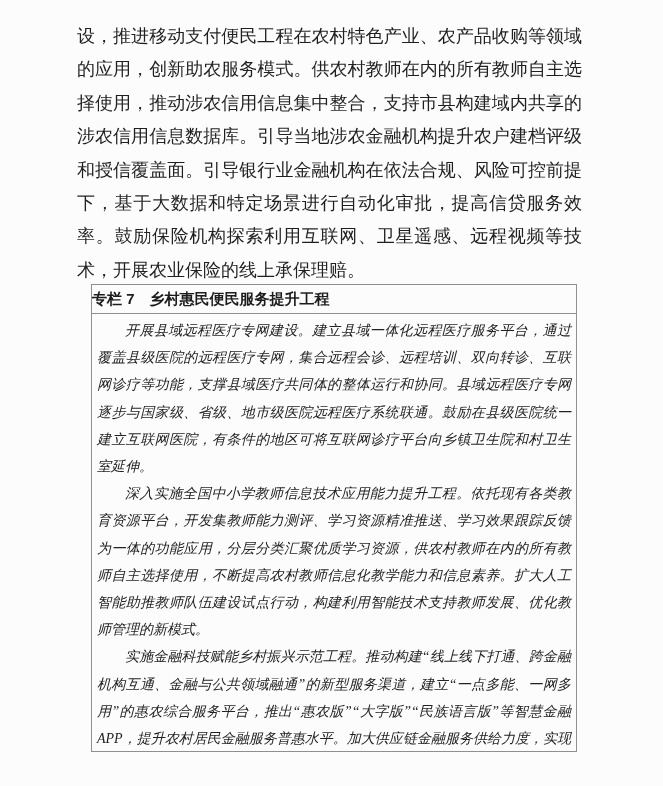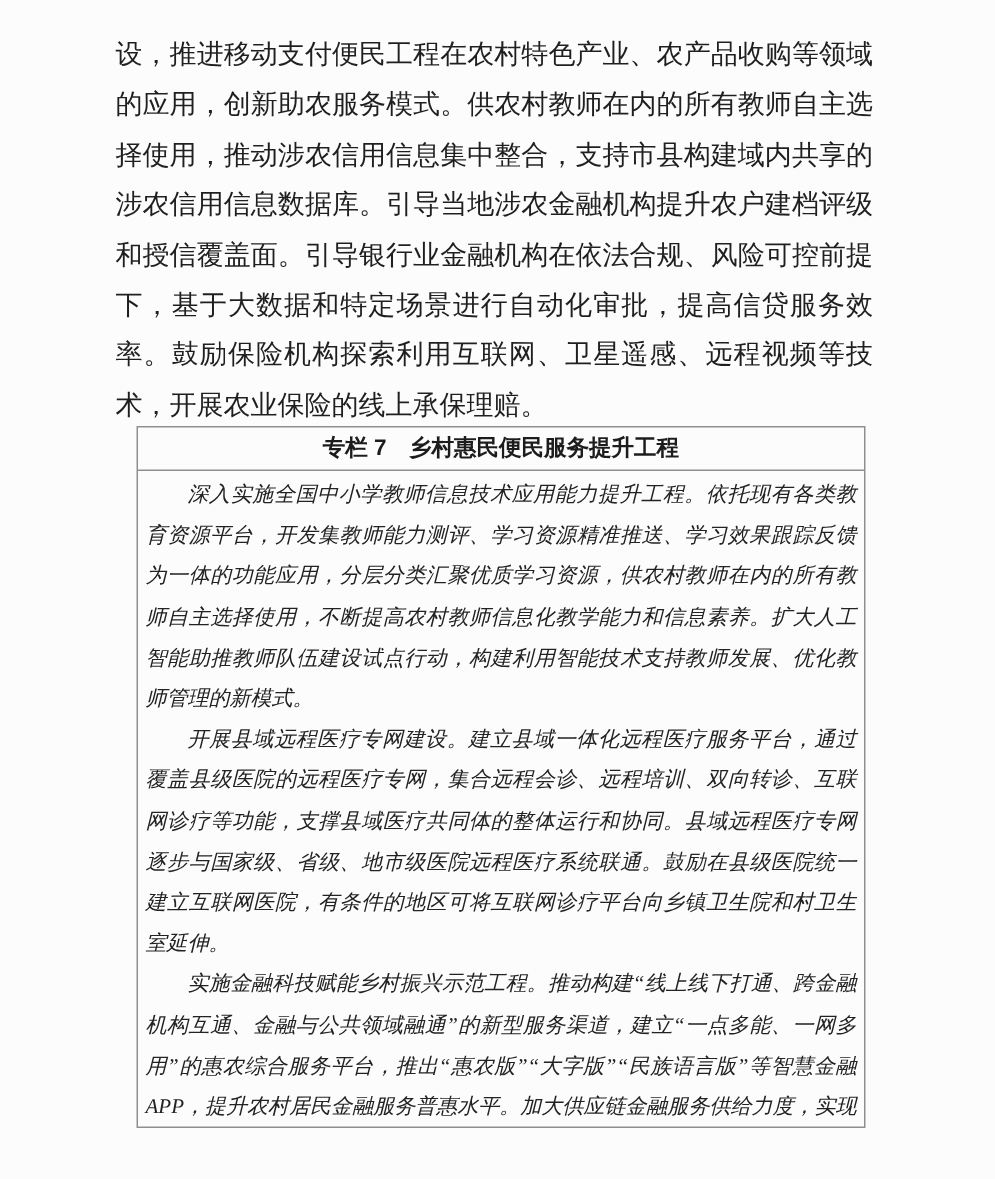--- a/index.html
+++ b/index.html
@@ -37,21 +37,21 @@
     height: 468px;
     box-sizing: border-box;
     border: 1px solid #8f8f8f;
     background: #fcfcfc;
     overflow: hidden;
   }
   .callout-title {
     height: 28px;
     line-height: 28px;
     border-bottom: 1px solid #8f8f8f;
-    text-align: center;
+    text-align: left;
     font-family: "Liberation Sans", "DejaVu Sans", sans-serif;
     font-weight: bold;
     font-size: 15px;
     color: #1c1c1c;
   }
   .callout-body {
     padding: 3px 5px 0 5px;
   }
   .callout-body p {
     margin: 0;
@@ -66,19 +66,19 @@
 </head>
 <body>
 
 <div class="page">
 
   <p class="main-para">设，推进移动支付便民工程在农村特色产业、农产品收购等领域的应用，创新助农服务模式。供农村教师在内的所有教师自主选择使用，推动涉农信用信息集中整合，支持市县构建域内共享的涉农信用信息数据库。引导当地涉农金融机构提升农户建档评级和授信覆盖面。引导银行业金融机构在依法合规、风险可控前提下，基于大数据和特定场景进行自动化审批，提高信贷服务效率。鼓励保险机构探索利用互联网、卫星遥感、远程视频等技术，开展农业保险的线上承保理赔。</p>
 
   <div class="callout">
     <div class="callout-title">专栏 7　乡村惠民便民服务提升工程</div>
     <div class="callout-body">
+      <p>开展县域远程医疗专网建设。建立县域一体化远程医疗服务平台，通过覆盖县级医院的远程医疗专网，集合远程会诊、远程培训、双向转诊、互联网诊疗等功能，支撑县域医疗共同体的整体运行和协同。县域远程医疗专网逐步与国家级、省级、地市级医院远程医疗系统联通。鼓励在县级医院统一建立互联网医院，有条件的地区可将互联网诊疗平台向乡镇卫生院和村卫生室延伸。</p>
       <p>深入实施全国中小学教师信息技术应用能力提升工程。依托现有各类教育资源平台，开发集教师能力测评、学习资源精准推送、学习效果跟踪反馈为一体的功能应用，分层分类汇聚优质学习资源，供农村教师在内的所有教师自主选择使用，不断提高农村教师信息化教学能力和信息素养。扩大人工智能助推教师队伍建设试点行动，构建利用智能技术支持教师发展、优化教师管理的新模式。</p>
-      <p>开展县域远程医疗专网建设。建立县域一体化远程医疗服务平台，通过覆盖县级医院的远程医疗专网，集合远程会诊、远程培训、双向转诊、互联网诊疗等功能，支撑县域医疗共同体的整体运行和协同。县域远程医疗专网逐步与国家级、省级、地市级医院远程医疗系统联通。鼓励在县级医院统一建立互联网医院，有条件的地区可将互联网诊疗平台向乡镇卫生院和村卫生室延伸。</p>
       <p>实施金融科技赋能乡村振兴示范工程。推动构建“线上线下打通、跨金融机构互通、金融与公共领域融通”的新型服务渠道，建立“一点多能、一网多用”的惠农综合服务平台，推出“惠农版”“大字版”“民族语言版”等智慧金融 APP，提升农村居民金融服务普惠水平。加大供应链金融服务供给力度，实现金融服务对农业重点领域和关键环节的“精准滴灌”。加快金融与民生系统互通，建立</p>
     </div>
   </div>
 
 </div>
 
 </body></html>

